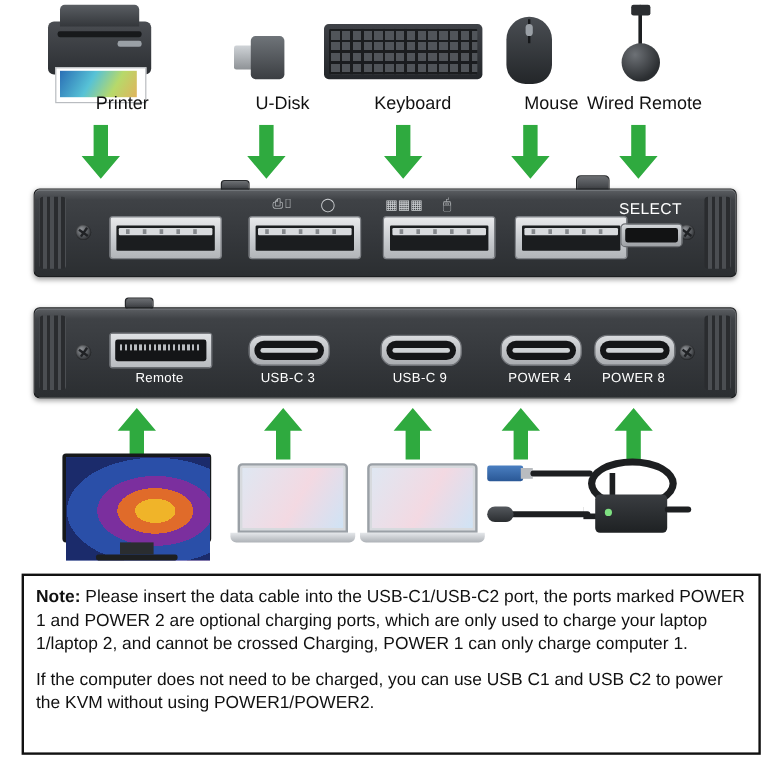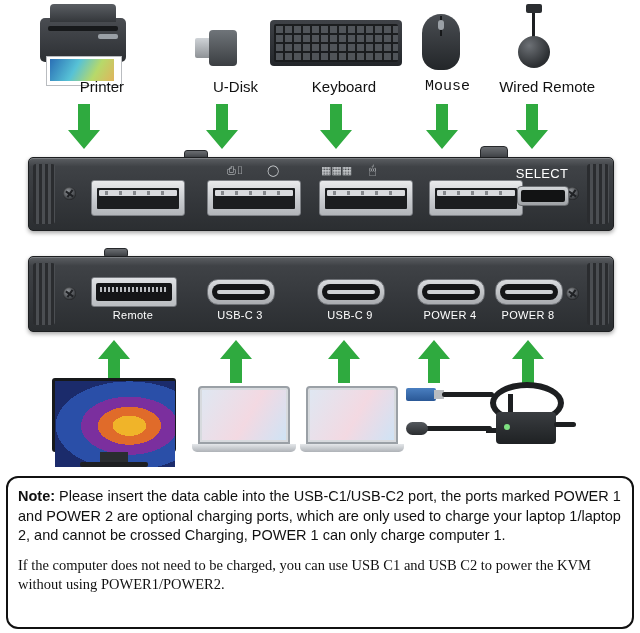--- a/index.html
+++ b/index.html
@@ -118,28 +118,28 @@
 
   
   .knob{
     position:absolute;border-radius:4px 4px 2px 2px;
     background:linear-gradient(180deg,#6a6d71,#3a3d41);
     border:1px solid #26282b;
   }
 
   
   .note{
-    position:absolute;left:6px;right:6px;bottom:4px;
-    border:2px solid #111;border-radius:12px;
+    position:absolute;left:18px;right:6px;bottom:4px;
+    border:2px solid #111;border-radius:0;
     background:#fff;
-    padding:9px 10px 16px 10px;
+    padding:9px 10px 26px 10px;
     box-sizing:border-box;
   }
   .note p{margin:0 0 10px 0;font-size:14.5px;line-height:1.35;color:#111;}
-  .note p:last-child{margin-bottom:16px;font-family:Liberation Serif, serif;}
+  .note p:last-child{margin-bottom:4px;}
   .note b{font-weight:bold;}
 
   
   .dev{position:absolute;}
 
   
   .printer-body{position:absolute;left:0;top:14px;width:86px;height:44px;background:linear-gradient(180deg,#4a4d52,#2c2f33);border-radius:5px;}
   .printer-top{position:absolute;left:10px;top:0px;width:66px;height:18px;background:linear-gradient(180deg,#5a5e63,#34373b);border-radius:4px 4px 0 0;}
   .printer-slot{position:absolute;left:8px;top:22px;width:70px;height:5px;background:#17191b;border-radius:2px;}
   .printer-btns{position:absolute;left:58px;top:30px;width:20px;height:5px;background:#9aa0a6;border-radius:2px;}
@@ -221,28 +221,28 @@
         <div class="keys"></div>
       </div>
   </div>
   <div class="dev-label" style="left:296px;top:78px;width:80px;">Keyboard</div>
 
   <div class="dev" style="left:422px;top:6px;width:40px;height:70px;">
     <div class="mouse-body"></div>
     <div class="mouse-split"></div>
     <div class="mouse-wheel"></div>
   </div>
-  <div class="dev-label" style="left:390px;top:78px;width:80px;font-family:Liberation Mono, monospace;">Mouse</div>
+  <div class="dev-label" style="left:402px;top:78px;width:80px;">Mouse</div>
 
   <div class="dev" style="left:510px;top:4px;width:48px;height:70px;">
     <div class="rem-wire"></div>
     <div class="rem-plug"></div>
     <div class="rem-btn"></div>
   </div>
-  <div class="dev-label" style="left:485px;top:78px;width:110px;">Wired Remote</div>
+  <div class="dev-label" style="left:475px;top:78px;width:110px;">Wired Remote</div>
 
   <div class="arrow" style="left:66px;top:104px;">
     <svg width="36" height="46" viewBox="0 0 36 46">
         <polygon points="12,0 24,0 24,26 34,26 18,45 2,26 12,26" fill="#2faa3f"></polygon>
       </svg>
   </div>
   <div class="arrow" style="left:204px;top:104px;">
     <svg width="36" height="46" viewBox="0 0 36 46">
         <polygon points="12,0 24,0 24,26 34,26 18,45 2,26 12,26" fill="#2faa3f"></polygon>
       </svg>

